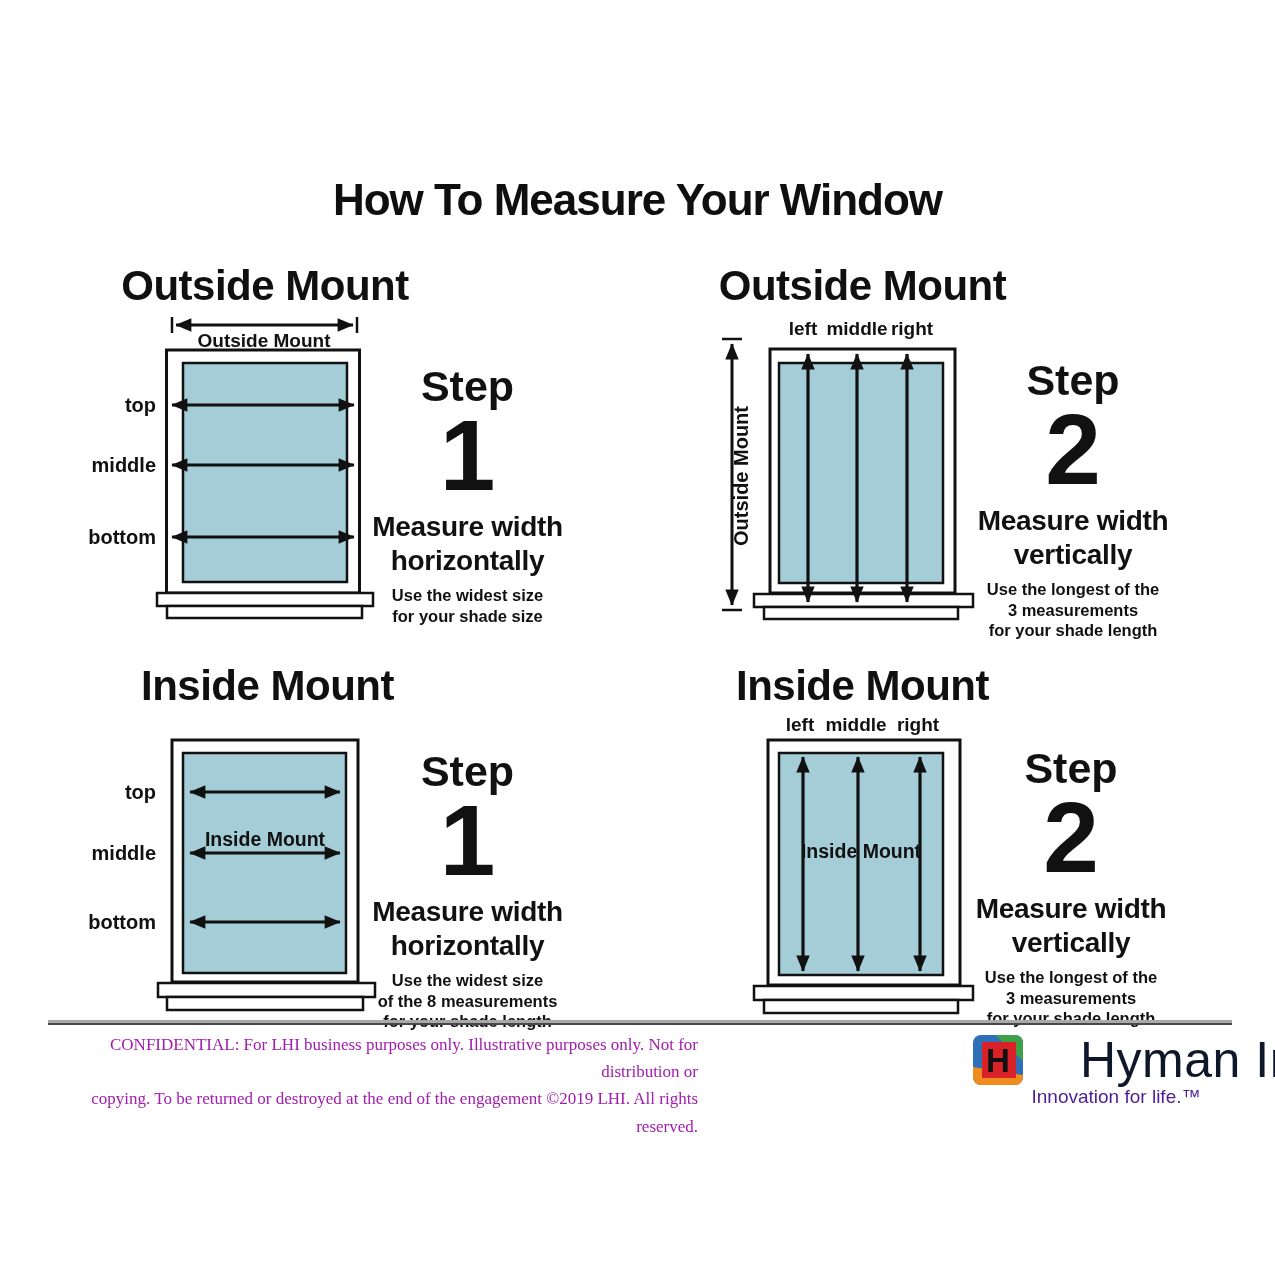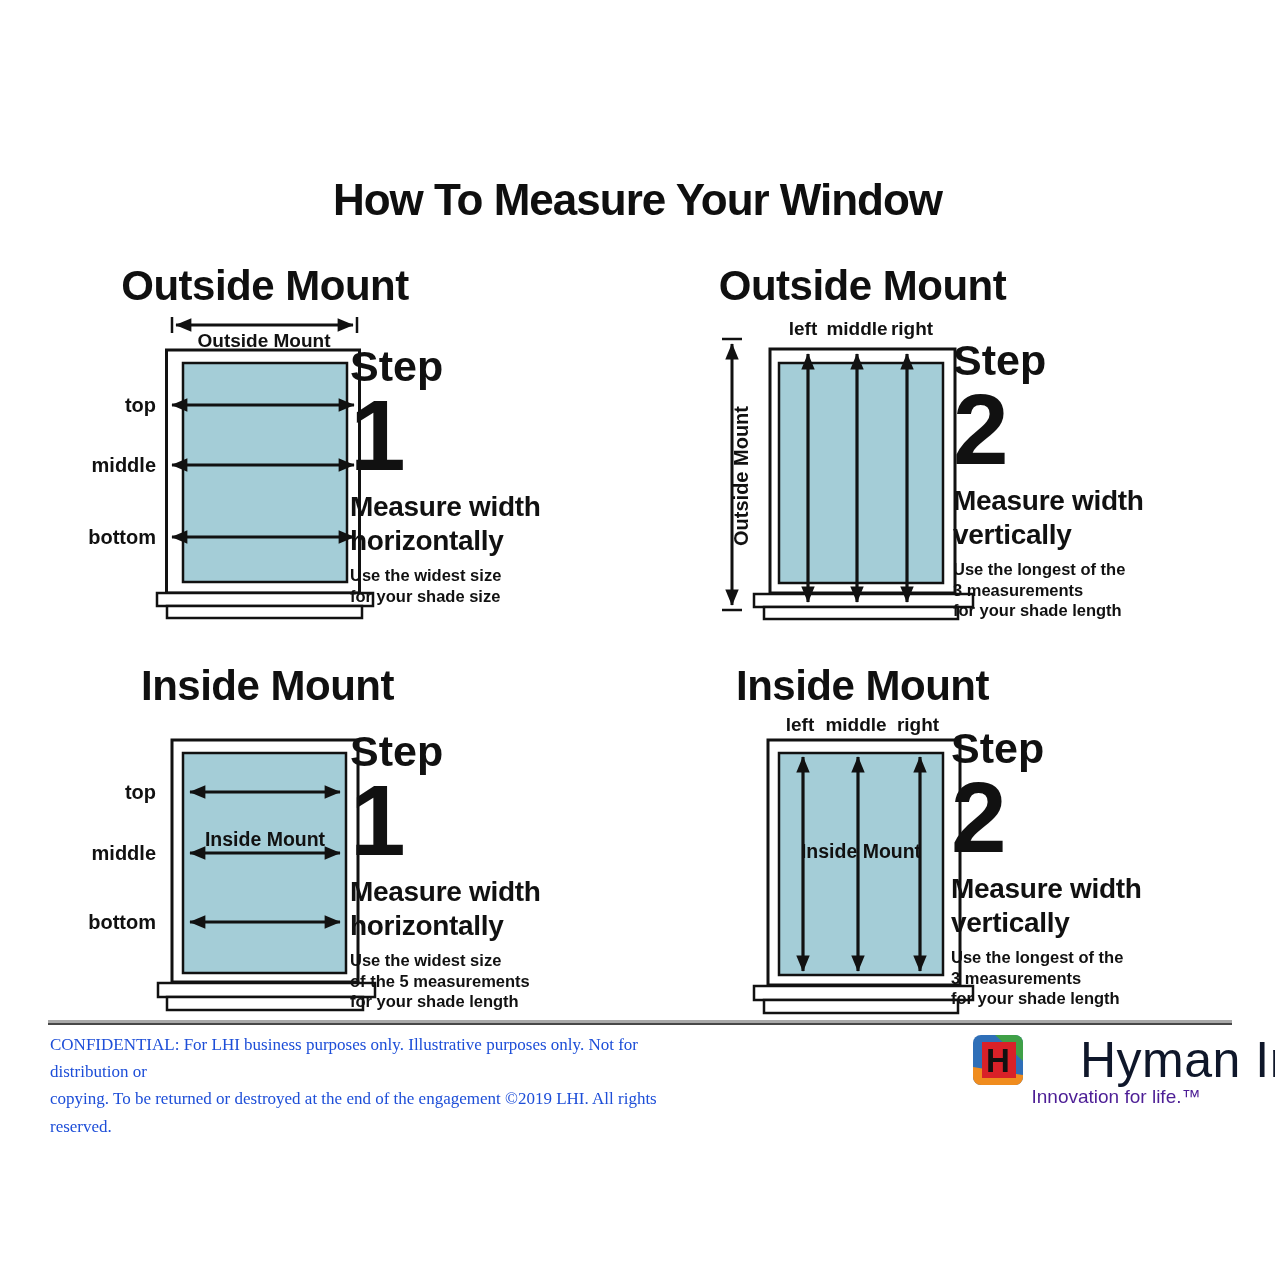--- a/index.html
+++ b/index.html
@@ -3,29 +3,29 @@
 <meta charset="utf-8">
 <style>
   * { margin:0; padding:0; box-sizing:border-box; }
   html,body { width:1275px; height:1275px; background:#ffffff; }
   body { position:relative; font-family:"Liberation Sans",sans-serif; color:#111; overflow:hidden; }
   .abs { position:absolute; }
   .page-title { top:163px; left:0; right:0; text-align:center; font-size:44px; font-weight:bold; letter-spacing:-1px; color:#0f0f0f;margin-top:12px; }
   .quad-heading { font-size:42px; font-weight:bold; text-align:center; color:#101010; letter-spacing:-0.5px; }
   .diagram { position:absolute; }
   svg text { font-family:"Liberation Sans",sans-serif; font-weight:bold; fill:#111; }
-  .step { text-align:left; }
+  .step { text-align:center;margin-top:20px; }
   .step-word { font-size:43px; font-weight:bold; line-height:1.05; }
   .step-number { font-size:100px; font-weight:bold; line-height:0.88; margin-top:2px; }
   .step-instruction { font-size:28px; font-weight:bold; line-height:1.22; margin-top:11px; letter-spacing:-0.3px; }
   .step-notes { margin-top:7px; }
   .step-note { font-size:16.5px; font-weight:bold; line-height:1.22; }
   .rule-light { background:#a9a9a9; height:3px; }
   .rule-dark { background:#484848; height:2px; }
-  .confidential { font-family:"Liberation Serif",serif; font-size:17px; line-height:1.6; color:#1d4ed8; }
+  .confidential { font-family:"Liberation Serif",serif; font-size:17px; line-height:1.6; color:#a21caf;text-align:right; }
   .brand { display:flex; align-items:center; gap:13px; }
   .brand-name { font-size:50px; color:#0f172a; letter-spacing:0.5px; white-space:nowrap;margin-left:44px; }
   .brand-tagline { font-size:19px; color:#4c1d95; text-align:center; }
 </style>
 </head>
 <body>
 
 <svg width="0" height="0" style="position:absolute" aria-hidden="true">
   <defs>
     <marker id="arrowhead" viewBox="0 0 12 10" markerWidth="17" markerHeight="14" refX="11.5" refY="5" orient="auto-start-reverse" markerUnits="userSpaceOnUse">
@@ -148,21 +148,21 @@
 
 <div class="abs step" style="left:350px;top:729px;width:235px">
   <div class="step-word">Step</div>
   <div class="step-number">1</div>
   <div class="step-instruction">
     <div>Measure width</div>
     <div>horizontally</div>
   </div>
   <div class="step-notes">
     <div class="step-note">Use the widest size</div>
-    <div class="step-note">of the 5 measurements</div>
+    <div class="step-note">of the 8 measurements</div>
     <div class="step-note">for your shade length</div>
   </div>
 </div>
 
 <div class="abs step" style="left:951px;top:726px;width:240px">
   <div class="step-word">Step</div>
   <div class="step-number">2</div>
   <div class="step-instruction">
     <div>Measure width</div>
     <div>vertically</div>

